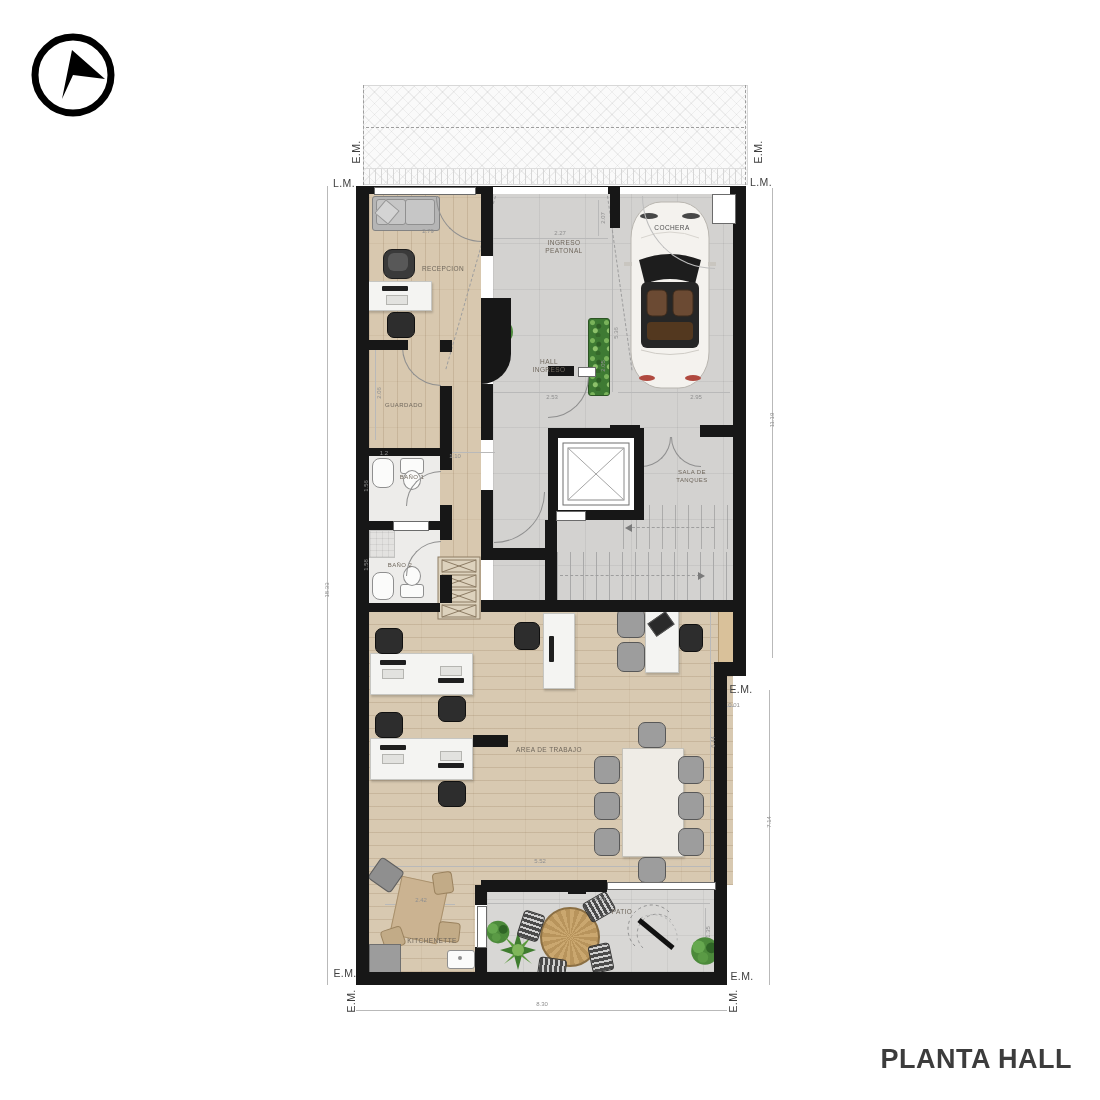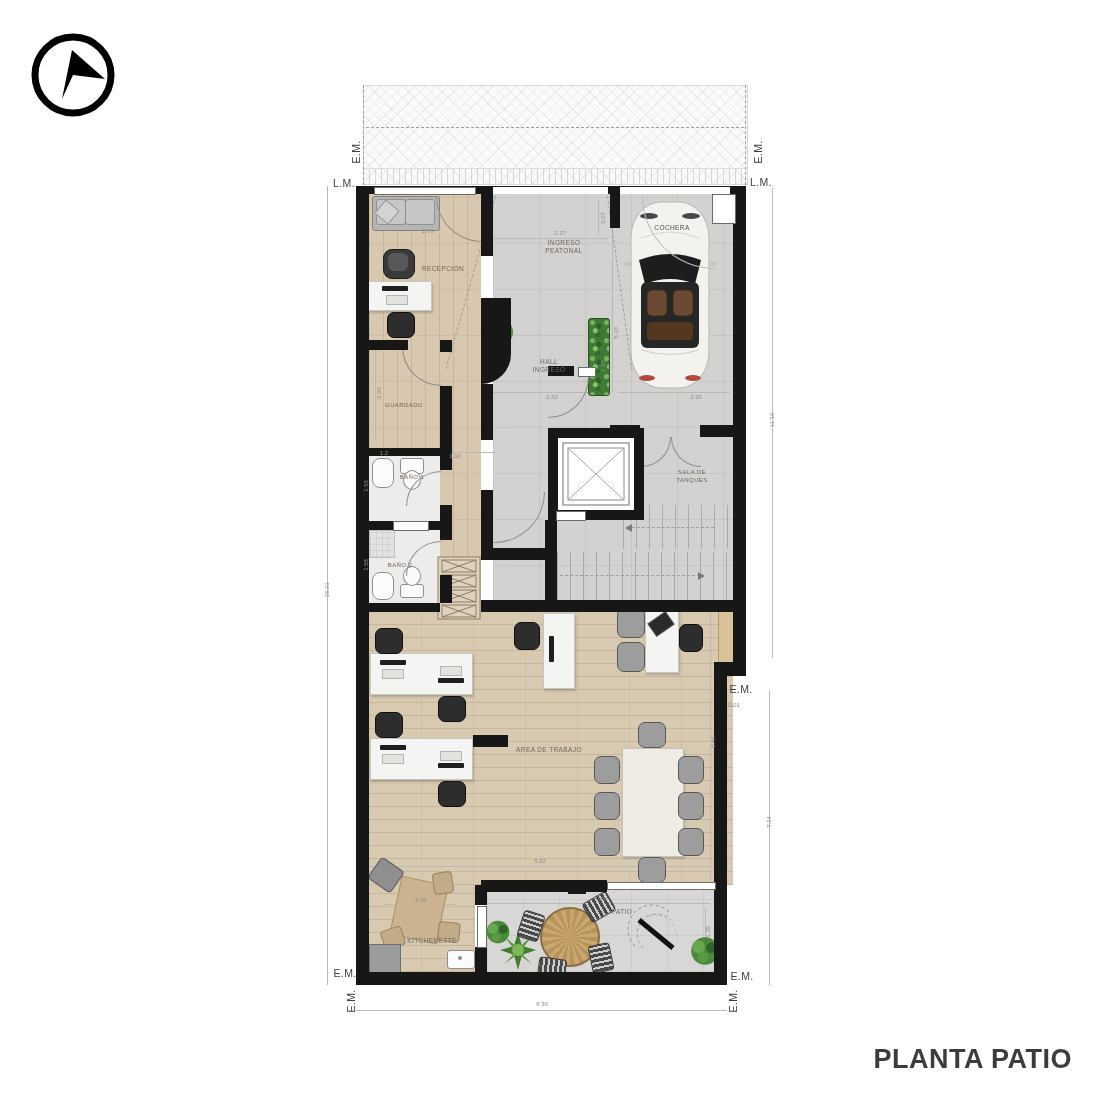--- a/index.html
+++ b/index.html
@@ -344,13 +344,13 @@
 <span class="mk r" style="left:356px;top:152px">E.M.</span>
 <span class="mk" style="left:344px;top:183px">L.M.</span>
 <span class="mk r" style="left:758px;top:152px">E.M.</span>
 <span class="mk" style="left:761px;top:182px">L.M.</span>
 <span class="mk" style="left:741px;top:689px">E.M.</span>
 <span class="mk" style="left:345px;top:973px">E.M.</span>
 <span class="mk r" style="left:351px;top:1001px">E.M.</span>
 <span class="mk" style="left:742px;top:976px">E.M.</span>
 <span class="mk r" style="left:733px;top:1001px">E.M.</span>
 
-<h1 class="title" style="margin:0">PLANTA PATIO</h1>
+<h1 class="title" style="margin:0">PLANTA HALL</h1>
 
 </body></html>

